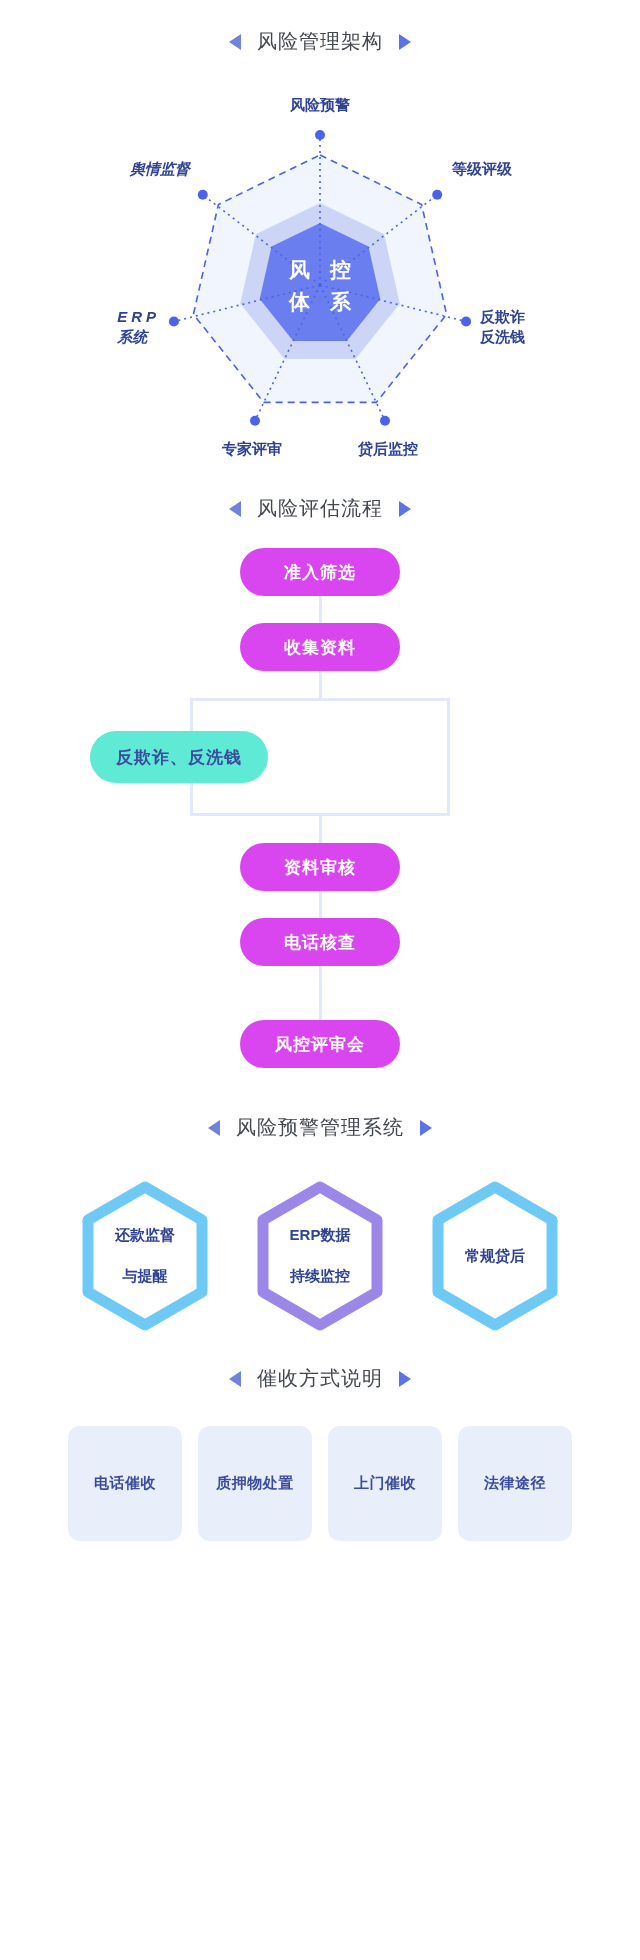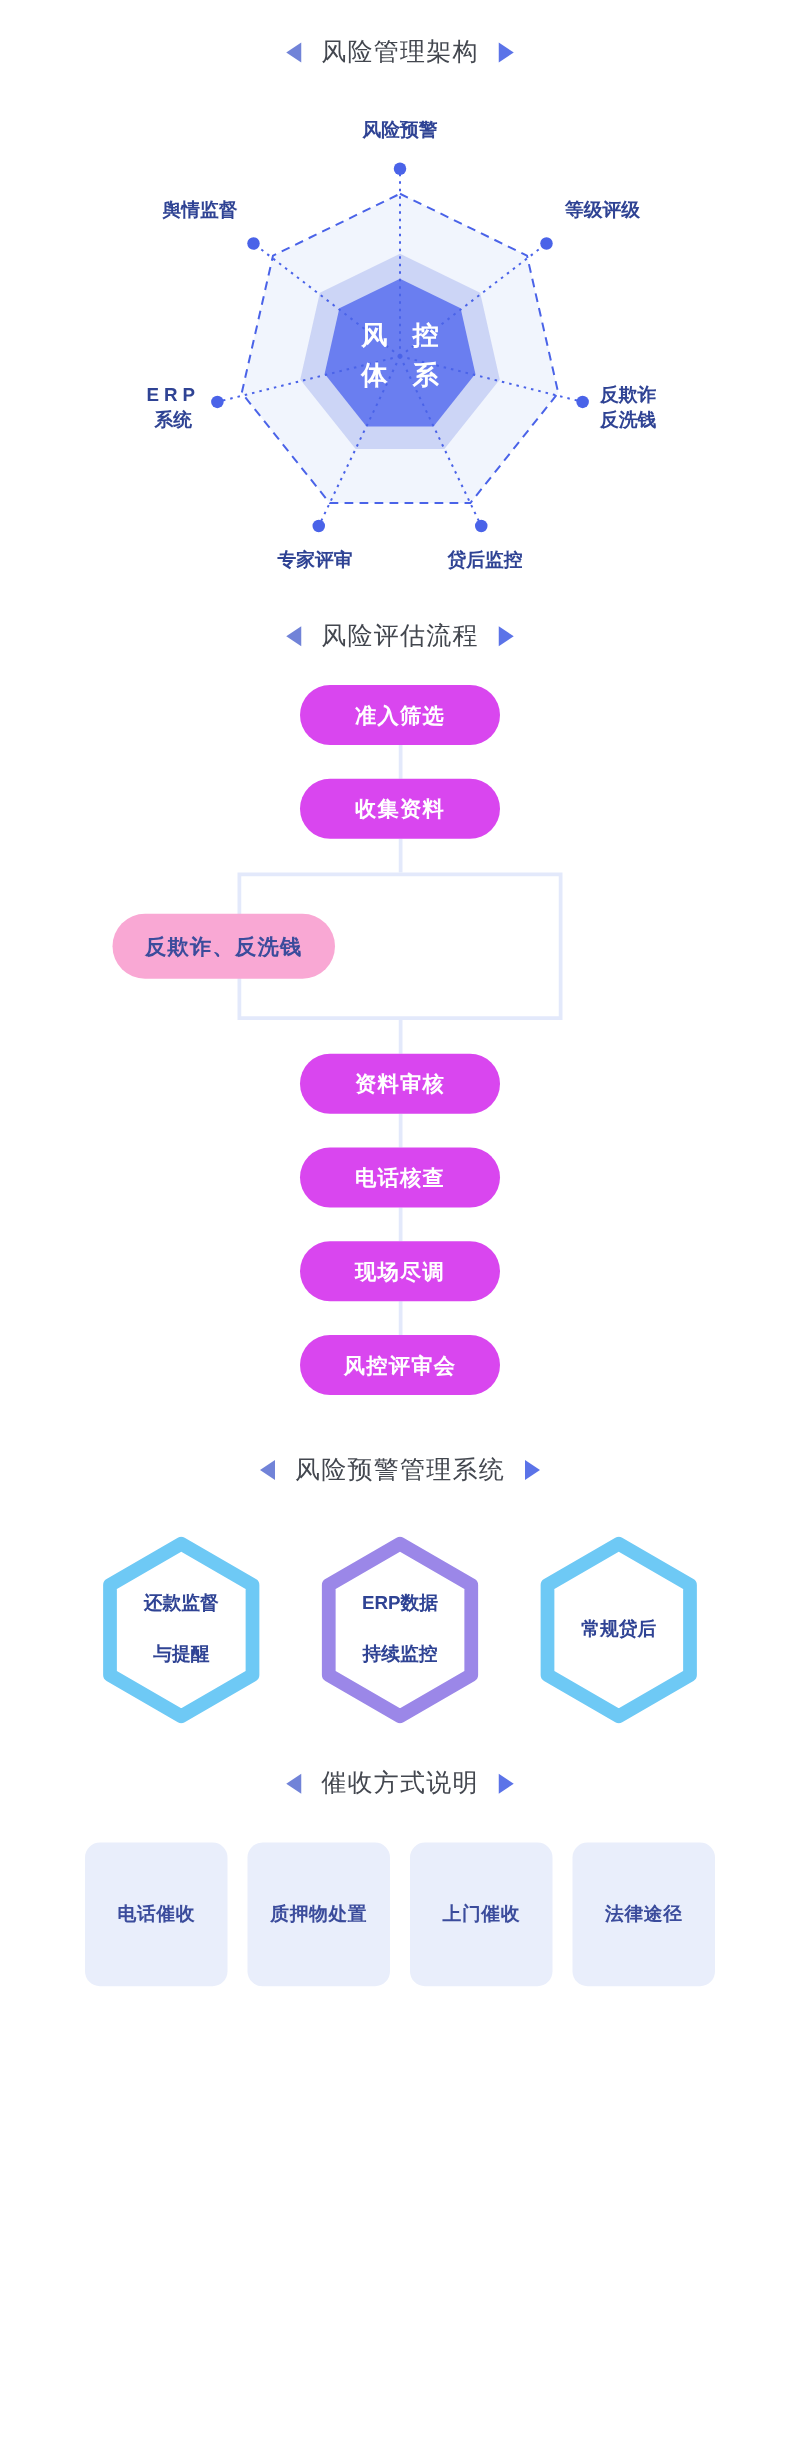--- a/index.html
+++ b/index.html
@@ -41,21 +41,21 @@
   .radar-wrap svg{ position:absolute; left:0; top:0; }
   .radar-label{
     position:absolute;
     font-size:15px;
     font-weight:bold;
     color:#2f4394;
     line-height:1.35;
     white-space:nowrap;
   }
   .radar-label.c{ transform:translate(-50%,0); text-align:center; }
-  .radar-label.r{ transform:translate(-100%,0); text-align:center; }
+  .radar-label.r{ transform:translate(-100%,0); text-align:left;font-style:italic; }
   .radar-label.l{ text-align:left; }
   .erp-line{ letter-spacing:4px; }
   .core-text{
     position:absolute;
     left:50%; top:50%;
     transform:translate(-50%,-50%);
     color:#ffffff;
     font-size:21px;
     font-weight:bold;
     letter-spacing:7px;
@@ -105,21 +105,21 @@
     bottom:0;
     border:3px solid #e3e9fb;
     box-sizing:border-box;
   }
   .branch .soft{
     position:absolute;
     top:50%;
     transform:translateY(-50%);
     height:52px;
     border-radius:28px;
-    background:#f9a8d4;
+    background:#5eead4;
     color:#3b4c9c;
     font-size:17px;
     font-weight:bold;
     letter-spacing:1px;
     display:flex;
     align-items:center;
     justify-content:center;
     z-index:3;
   }
   .branch .soft.a{ left:30px;  width:178px; }
@@ -261,21 +261,20 @@
       <div class="bracket"></div>
       <div class="soft a">反欺诈、反洗钱</div>
     </div>
 
     <div class="connector"></div>
 
     <div class="pill">资料审核</div>
     <div class="connector"></div>
     <div class="pill">电话核查</div>
     <div class="connector"></div>
-    <div class="pill">现场尽调</div>
     <div class="connector"></div>
     <div class="pill">风控评审会</div>
   </div>
 
   <div class="sp-46"></div>
 
   <div class="sec-head">
     <span class="arrow left"></span>
     <span class="title">风险预警管理系统</span>
     <span class="arrow right"></span>

